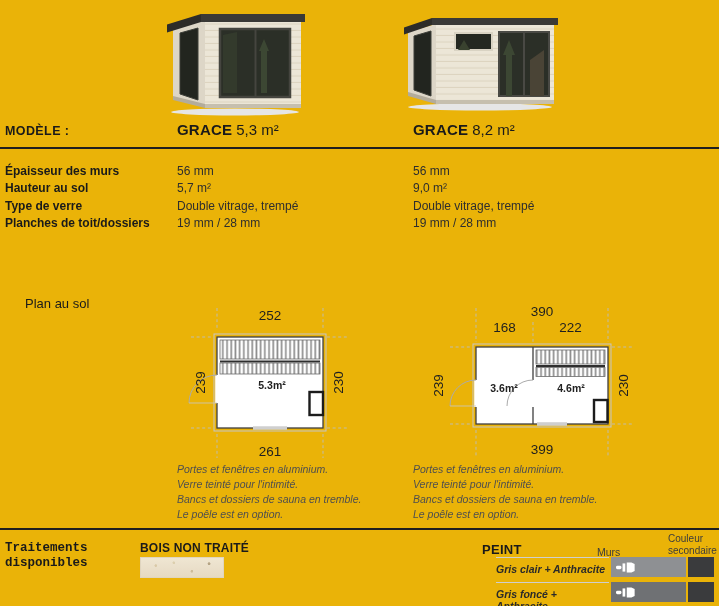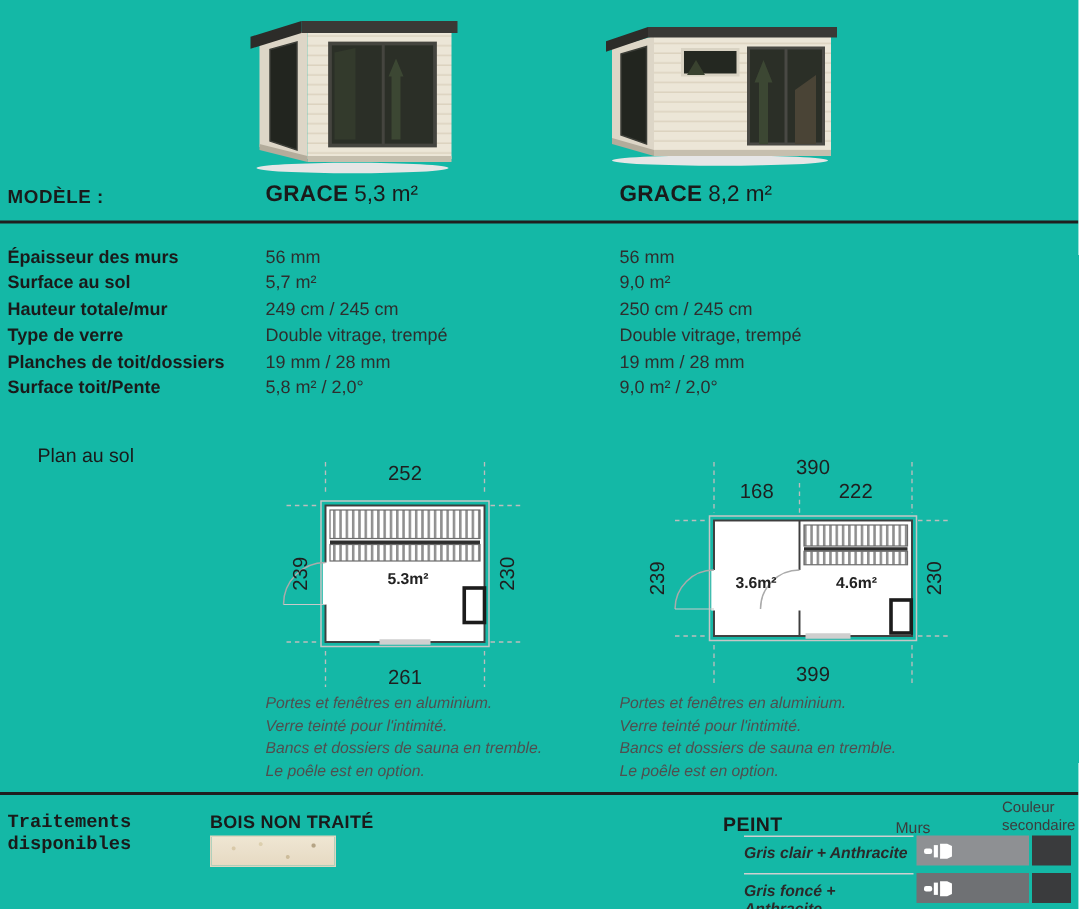--- a/index.html
+++ b/index.html
@@ -1,17 +1,17 @@
 <!DOCTYPE html>
 <html><head>
 <meta charset="utf-8">
 <style>
   html,body{margin:0;padding:0;background:#fff;}
   body{font-family:"Liberation Sans",sans-serif;color:#1a1a1a;}
-  .page{position:relative;width:719px;height:606px;background:#14b8a6;overflow:hidden;}
+  .page{position:relative;width:719px;height:606px;background:#eab308;overflow:hidden;}
   .abs{position:absolute;}
   .rule{position:absolute;left:0;width:719px;height:2px;background:#1f1f1f;}
   .models-label{font-size:12.5px;font-weight:bold;letter-spacing:.4px;}
   .model-title{font-size:15px;white-space:nowrap;}
   .model-title b{font-weight:bold;margin-right:4px;letter-spacing:.2px;}
   .spec-rows{position:absolute;top:164px;left:0;right:0;}
   .spec-row{position:relative;height:17.4px;}
   .spec-row .l{position:absolute;left:5px;font-size:12px;font-weight:bold;white-space:nowrap;}
   .spec-row .c1{position:absolute;left:177px;font-size:12px;color:#2e2e2e;white-space:nowrap;}
   .spec-row .c2{position:absolute;left:413px;font-size:12px;color:#2e2e2e;white-space:nowrap;}
@@ -98,43 +98,33 @@
   </div>
   <div class="rule" style="top:147px"></div>
 
   <div class="spec-rows">
     <div class="spec-row">
       <span class="l">Épaisseur des murs</span>
       <span class="c1">56 mm</span>
       <span class="c2">56 mm</span>
     </div>
     <div class="spec-row">
-      <span class="l">Surface au sol</span>
+      <span class="l">Hauteur au sol</span>
       <span class="c1">5,7 m²</span>
       <span class="c2">9,0 m²</span>
-    </div>
-    <div class="spec-row">
-      <span class="l">Hauteur totale/mur</span>
-      <span class="c1">249 cm / 245 cm</span>
-      <span class="c2">250 cm / 245 cm</span>
     </div>
     <div class="spec-row">
       <span class="l">Type de verre</span>
       <span class="c1">Double vitrage, trempé</span>
       <span class="c2">Double vitrage, trempé</span>
     </div>
     <div class="spec-row">
       <span class="l">Planches de toit/dossiers</span>
       <span class="c1">19 mm / 28 mm</span>
       <span class="c2">19 mm / 28 mm</span>
-    </div>
-    <div class="spec-row">
-      <span class="l">Surface toit/Pente</span>
-      <span class="c1">5,8 m² / 2,0°</span>
-      <span class="c2">9,0 m² / 2,0°</span>
     </div>
   </div>
 
   <div class="abs section-label" style="left:5px;top:296px">Plan au sol</div>
 
   <svg class="abs" style="left:183px;top:302px" width="172" height="162" viewBox="0 0 172 162">
     <defs>
       <pattern id="hatchA" patternUnits="userSpaceOnUse" width="4.2" height="8">
         <rect width="4.2" height="8" fill="#fff"></rect>
         <rect x="1.2" width="1.7" height="8" fill="#8f8f8f"></rect>

